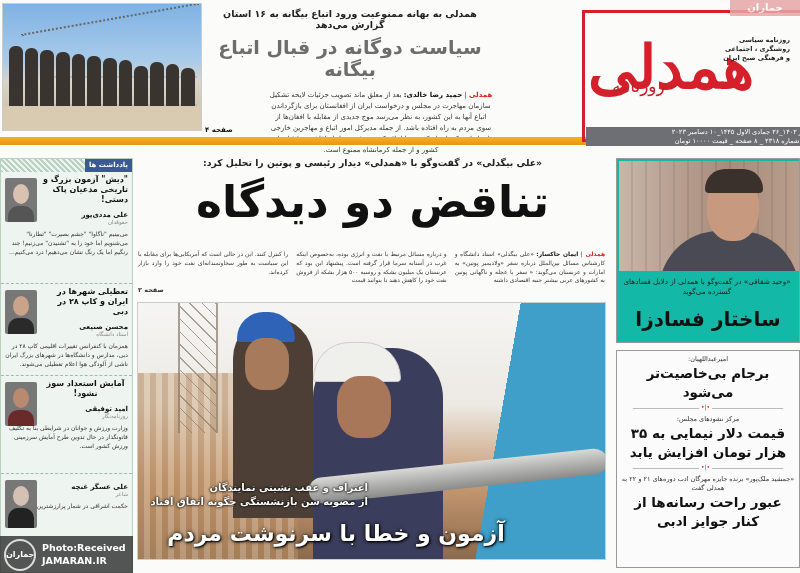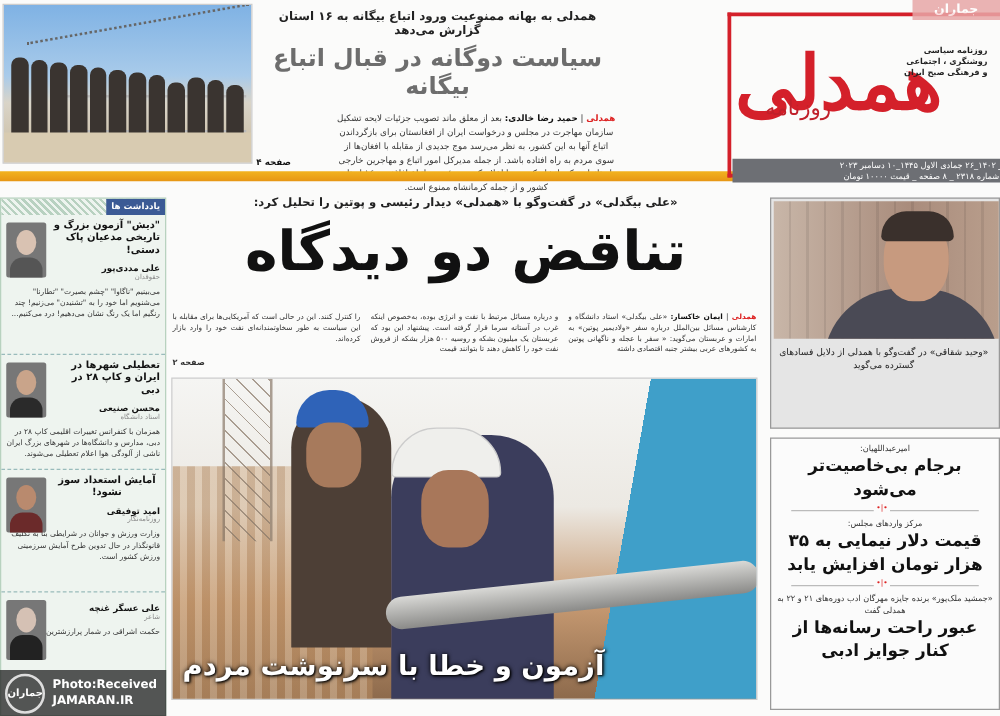--- a/index.html
+++ b/index.html
@@ -68,27 +68,27 @@
     .mp-plant { position: absolute; left: 0; top: 70px; width: 160px; height: 190px; background: repeating-linear-gradient(90deg,#b58a60 0 6px,#d5b797 6px 12px); opacity: .6; }
     .mp-blue { position: absolute; right: 0; top: 0; width: 140px; height: 258px; background: linear-gradient(100deg, transparent 0 30%, #3f9fc9 30% 100%); }
     .mp-w1 { position: absolute; left: 95px; top: 15px; width: 80px; height: 200px; background: #4d3f36; border-radius: 40px 40px 0 0; }
     .mp-w1 .hat { position: absolute; left: 4px; top: -6px; width: 58px; height: 30px; border-radius: 30px 30px 4px 4px; background: #2f63b8; }
     .mp-w1 .face { position: absolute; left: 12px; top: 20px; width: 44px; height: 52px; border-radius: 40%; background: #a77a5c; }
     .mp-w2 { position: absolute; left: 175px; top: 45px; width: 130px; height: 215px; background: #3b3d5c; border-radius: 50px 50px 0 0; }
     .mp-w2 .hat { position: absolute; left: 0; top: -6px; width: 88px; height: 40px; border-radius: 40px 40px 4px 4px; background: #efefec; border: 1px solid #ccc; }
     .mp-w2 .face { position: absolute; left: 24px; top: 28px; width: 54px; height: 62px; border-radius: 40%; background: #a8775a; }
     .mp-pipe { position: absolute; left: 170px; top: 160px; width: 300px; height: 26px; background: linear-gradient(180deg,#d9d9d6,#8a8a88); transform: rotate(-6deg); border-radius: 13px; }
     .mp-sub { position: absolute; left: 10px; top: 178px; width: 220px; text-align: right; color: #fff; font-size: 10px; font-weight: bold; line-height: 14px; text-shadow: 0 0 3px #000, 0 0 2px #000; }
-    .mp-title { position: absolute; left: 8px; top: 218px; width: 380px; text-align: left; color: #fff; font-size: 22px; font-weight: bold; text-shadow: 0 0 4px #000, 1px 1px 2px #000; letter-spacing: -0.5px; }
+    .mp-title { position: absolute; left: 8px; top: 218px; width: 380px; text-align: center; color: #fff; font-size: 22px; font-weight: bold; text-shadow: 0 0 4px #000, 1px 1px 2px #000; letter-spacing: -0.5px; }
 
     .photo-credit { position: absolute; left: 0; top: 536px; width: 133px; height: 37px; background: rgba(40,40,40,.78); color: #fff; font-size: 9.5px; font-weight: bold; line-height: 13px; padding: 5px 0 0 42px; text-align: left; direction: ltr; }
     .photo-credit .logo { position: absolute; left: 4px; top: 3px; width: 32px; height: 32px; border: 2px solid #ddd; border-radius: 50%; font-size: 8px; text-align: center; line-height: 28px; }
 
     
-    .right-feature { position: absolute; left: 616px; top: 158px; width: 184px; height: 185px; border: 1px solid #999; background: #e5e5e5; }
+    .right-feature { position: absolute; left: 616px; top: 158px; width: 184px; height: 185px; border: 1px solid #999; background: #14b8a6; }
     .rf-photo { position: absolute; left: 2px; top: 2px; width: 180px; height: 110px; overflow: hidden;
       background: linear-gradient(90deg,#c8b6a8 0%, #a98c7c 60%, #b99e8c 100%); }
     .rf-photo .stripes { position: absolute; inset: 0; background: repeating-linear-gradient(90deg, transparent 0 12px, rgba(0,0,0,.08) 12px 14px); }
     .rf-photo .face { position: absolute; left: 88px; top: 14px; width: 52px; height: 66px; border-radius: 45%; background: #c79a7f; }
     .rf-photo .hair { position: absolute; left: 86px; top: 8px; width: 58px; height: 24px; border-radius: 30px 30px 6px 6px; background: #3a302c; }
     .rf-photo .body { position: absolute; left: 40px; top: 70px; width: 140px; height: 60px; border-radius: 60px 60px 0 0; background: #4a4a55; }
     .rf-kicker { position: absolute; left: 4px; right: 6px; top: 118px; text-align: center; font-size: 7.3px; line-height: 10px; color: #222; }
     .rf-title { position: absolute; left: 4px; right: 4px; top: 148px; text-align: center; font-size: 20px; font-weight: bold; color: #111; }
 
     .right-list { position: absolute; left: 616px; top: 350px; width: 184px; height: 218px; border: 1px solid #999; background: #fbfbfb; text-align: center; }
@@ -231,41 +231,46 @@
     <div class="mp-blue"></div>
     <div class="mp-w1">
         <div class="hat"></div>
         <div class="face"></div>
       </div>
     <div class="mp-w2">
         <div class="hat"></div>
         <div class="face"></div>
       </div>
     <div class="mp-pipe"></div>
+    <div class="mp-sub">
+      <div>اعتراف و عقب نشینی نمایندگان</div>
+      <div>از مصوبه سن بازنشستگی چگونه اتفاق افتاد</div>
+    </div>
     <div class="mp-title">آزمون و خطا با سرنوشت مردم</div>
   </div>
 
   <div class="right-feature">
     <div class="rf-photo">
       <div class="stripes"></div>
       <div class="body"></div>
       <div class="face"></div>
       <div class="hair"></div>
     </div>
     <div class="rf-kicker">«وحید شقاقی» در گفت‌وگو با همدلی از دلایل فسادهای گسترده می‌گوید</div>
+    <div class="rf-title">ساختار فسادزا</div>
   </div>
 
   <div class="right-list">
     <div class="rl-item">
       <div class="rl-kicker">امیرعبداللهیان:</div>
       <div class="rl-title">برجام بی‌خاصیت‌تر می‌شود</div>
     </div>
     <div class="rl-sep"></div>
     <div class="rl-item">
-      <div class="rl-kicker">مرکز وارد‌های مجلس:</div>
+      <div class="rl-kicker">مرکز نشود‌های مجلس:</div>
       <div class="rl-title">قیمت دلار نیمایی به ۳۵ هزار تومان افزایش یابد</div>
     </div>
     <div class="rl-sep"></div>
     <div class="rl-item">
       <div class="rl-kicker">«جمشید ملک‌پور» برنده جایزه مهرگان ادب دوره‌های ۲۱ و ۲۲ به همدلی گفت</div>
       <div class="rl-title">عبور راحت رسانه‌ها از کنار جوایز ادبی</div>
     </div>
   </div>
 
 </div>

